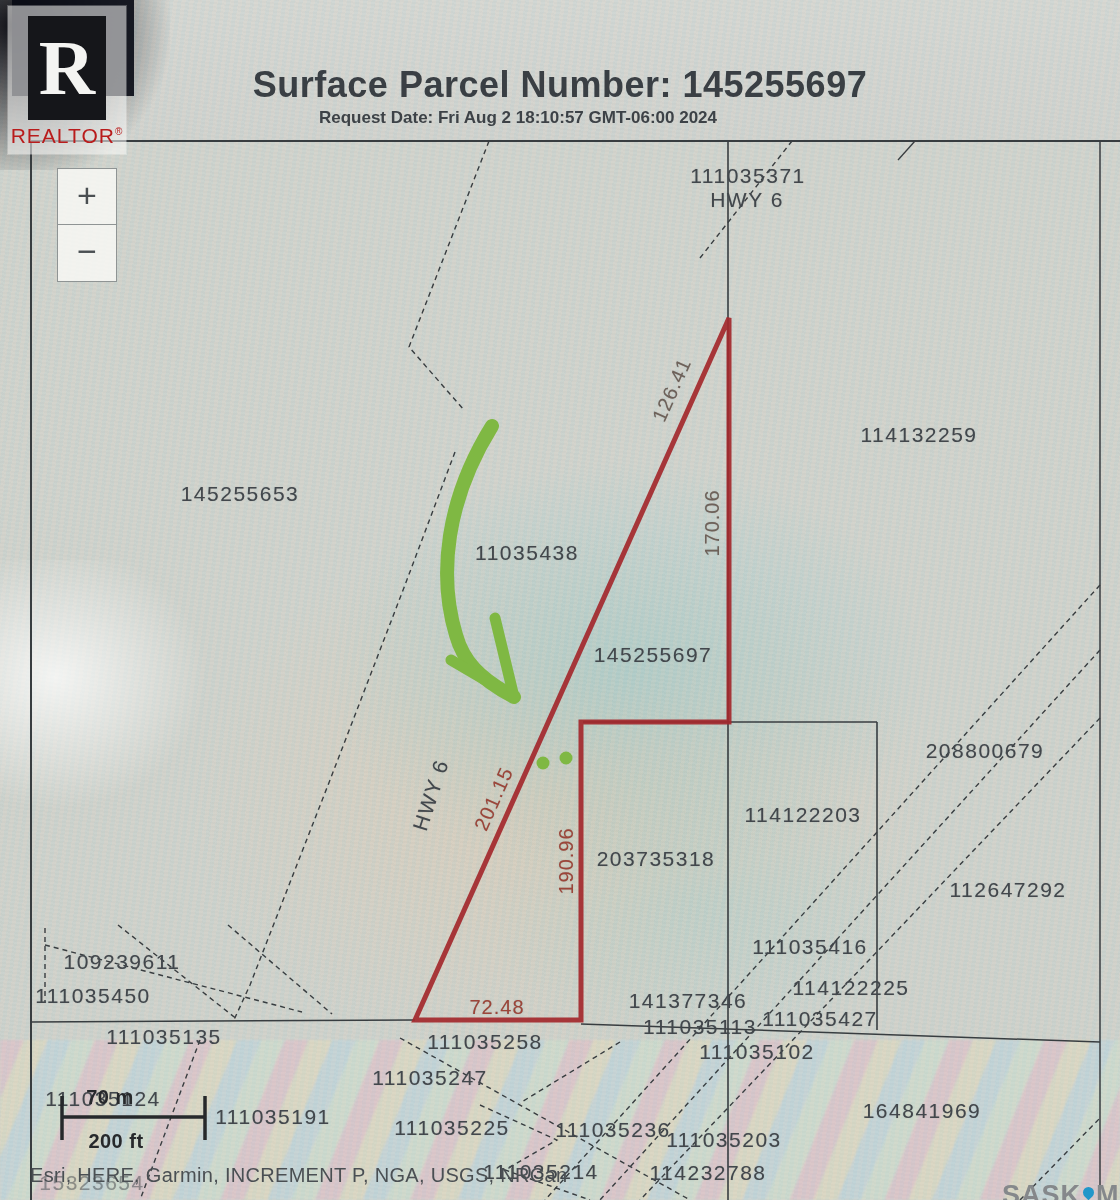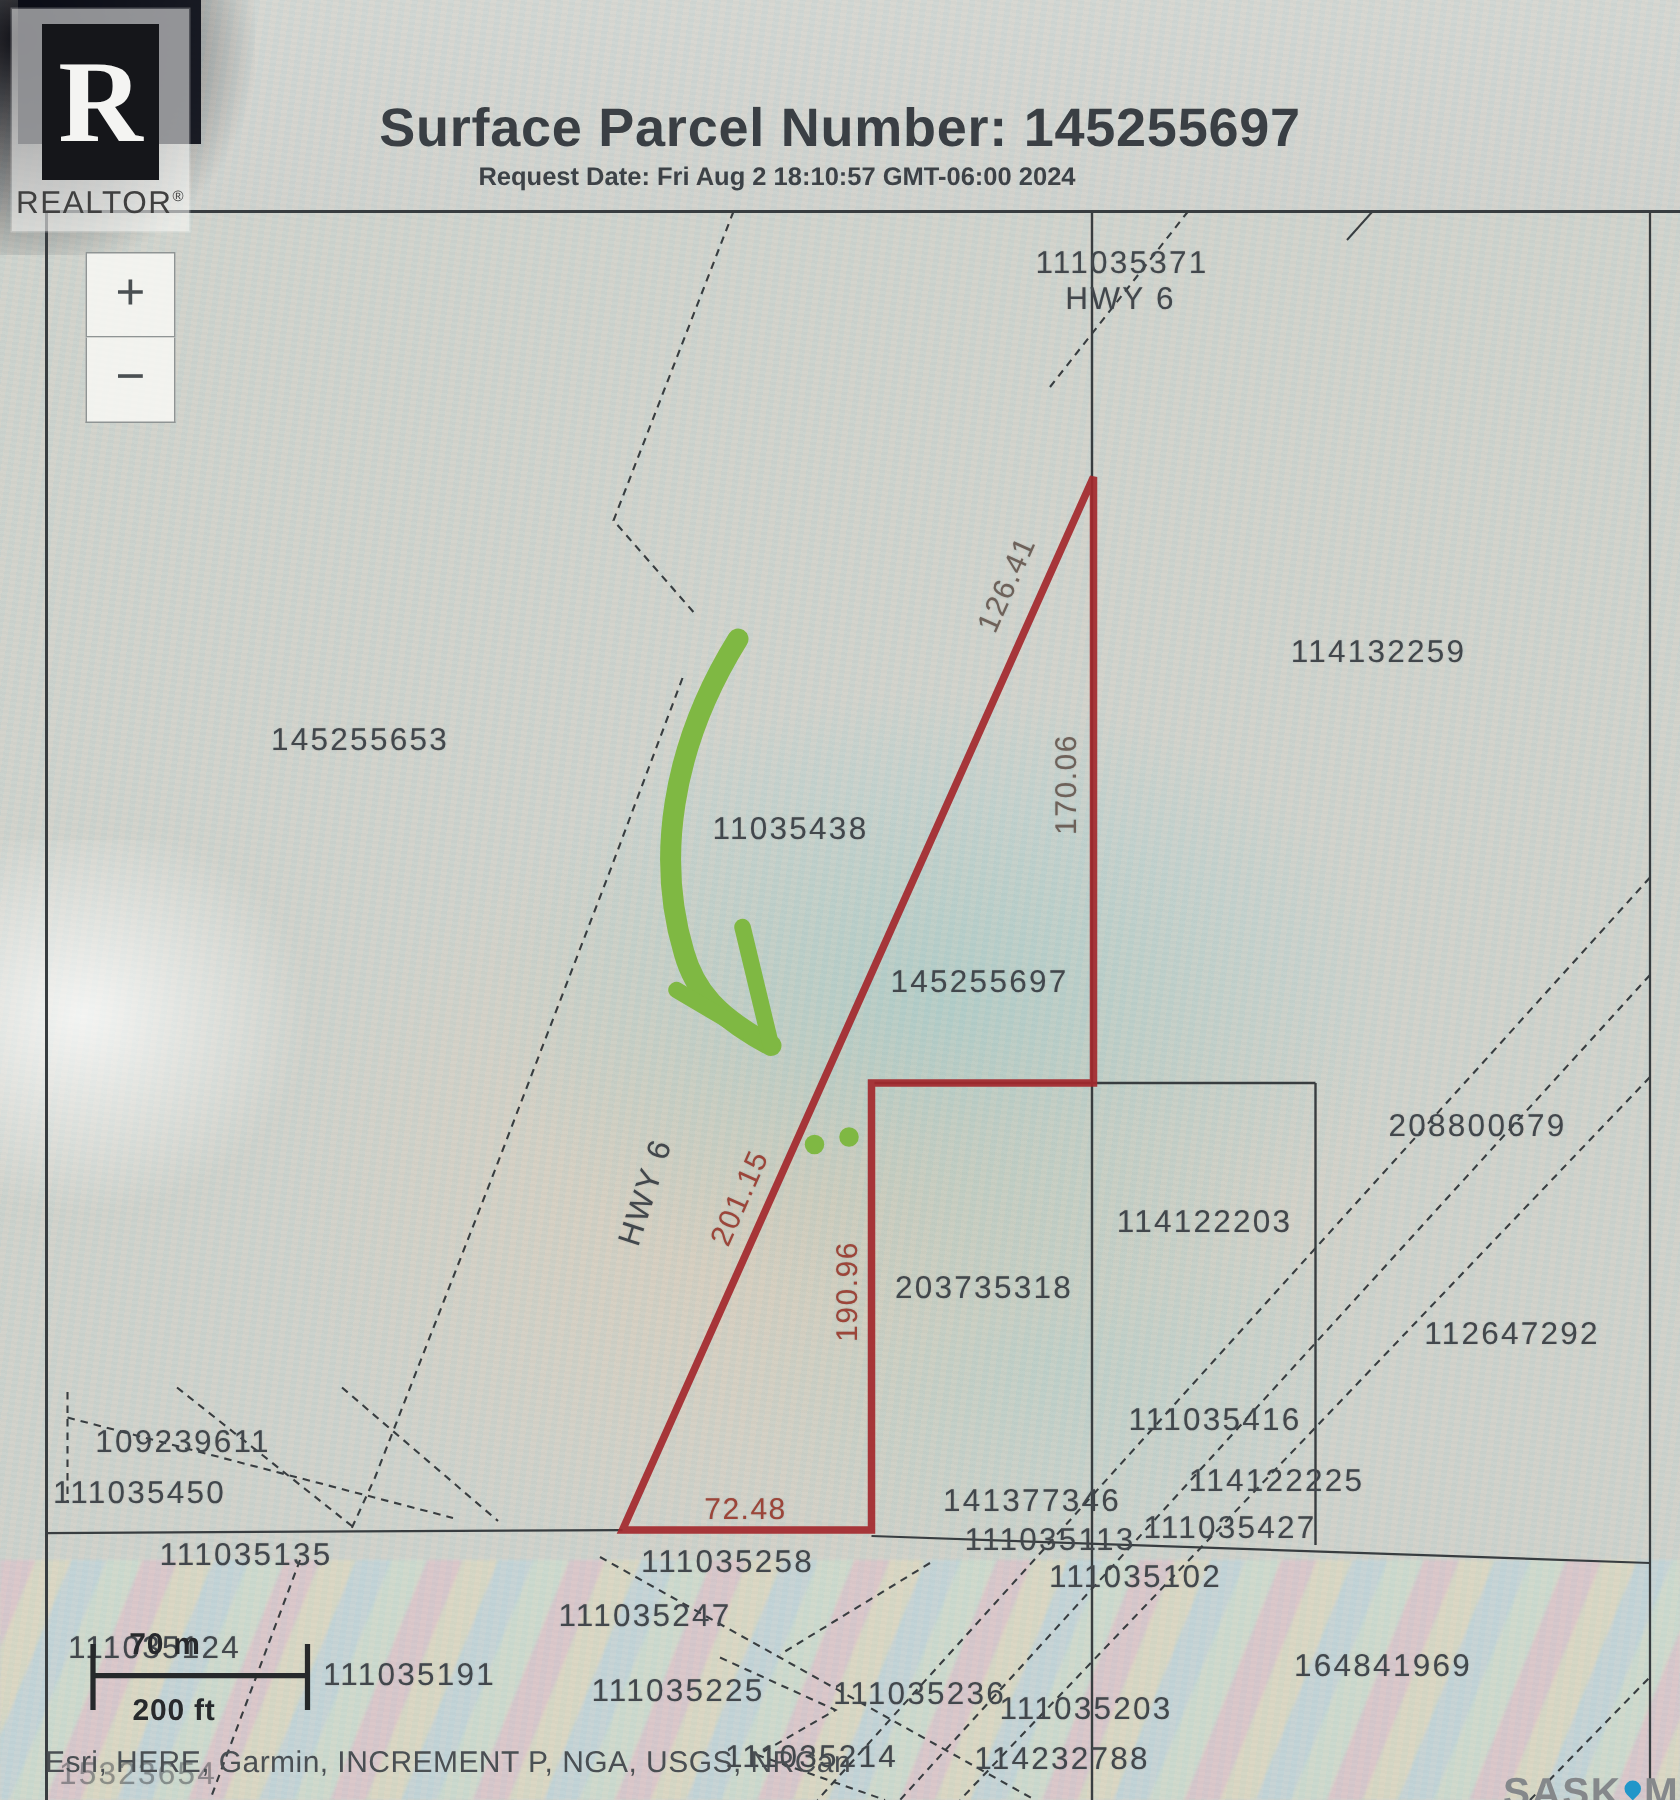--- a/index.html
+++ b/index.html
@@ -33,21 +33,21 @@
     font-size:17px;font-weight:bold;color:#3d4247;}
 
   
   .isc-remnant{position:absolute;left:12px;top:0;width:122px;height:96px;background:rgba(8,10,20,.9);}
   .realtor-card{position:absolute;left:8px;top:6px;width:118px;height:148px;
     background:rgba(252,252,250,.55);box-shadow:0 0 0 1px rgba(255,255,255,.25);}
   .r-block{position:absolute;left:20px;top:10px;width:78px;height:104px;background:#15161a;
     color:#f4f4f2;font-family:"Liberation Serif",serif;font-weight:bold;font-size:78px;
     display:flex;align-items:center;justify-content:center;line-height:1;}
   .realtor-word{position:absolute;left:-6px;top:118px;width:130px;text-align:center;
-    font-size:21px;color:#404040;letter-spacing:1px;}
+    font-size:21px;color:#b91c1c;letter-spacing:1px;}
   .realtor-word sup{font-size:10px;}
 
   
   .zoomctl{position:absolute;left:57px;top:168px;width:60px;}
   .zbtn{width:60px;height:57px;box-sizing:border-box;border:1px solid #8f9494;
     background:rgba(248,248,245,.85);color:#4a4f52;font-size:34px;line-height:52px;
     text-align:center;cursor:pointer;user-select:none;}
   .zbtn + .zbtn{border-top:none;}
 
   

